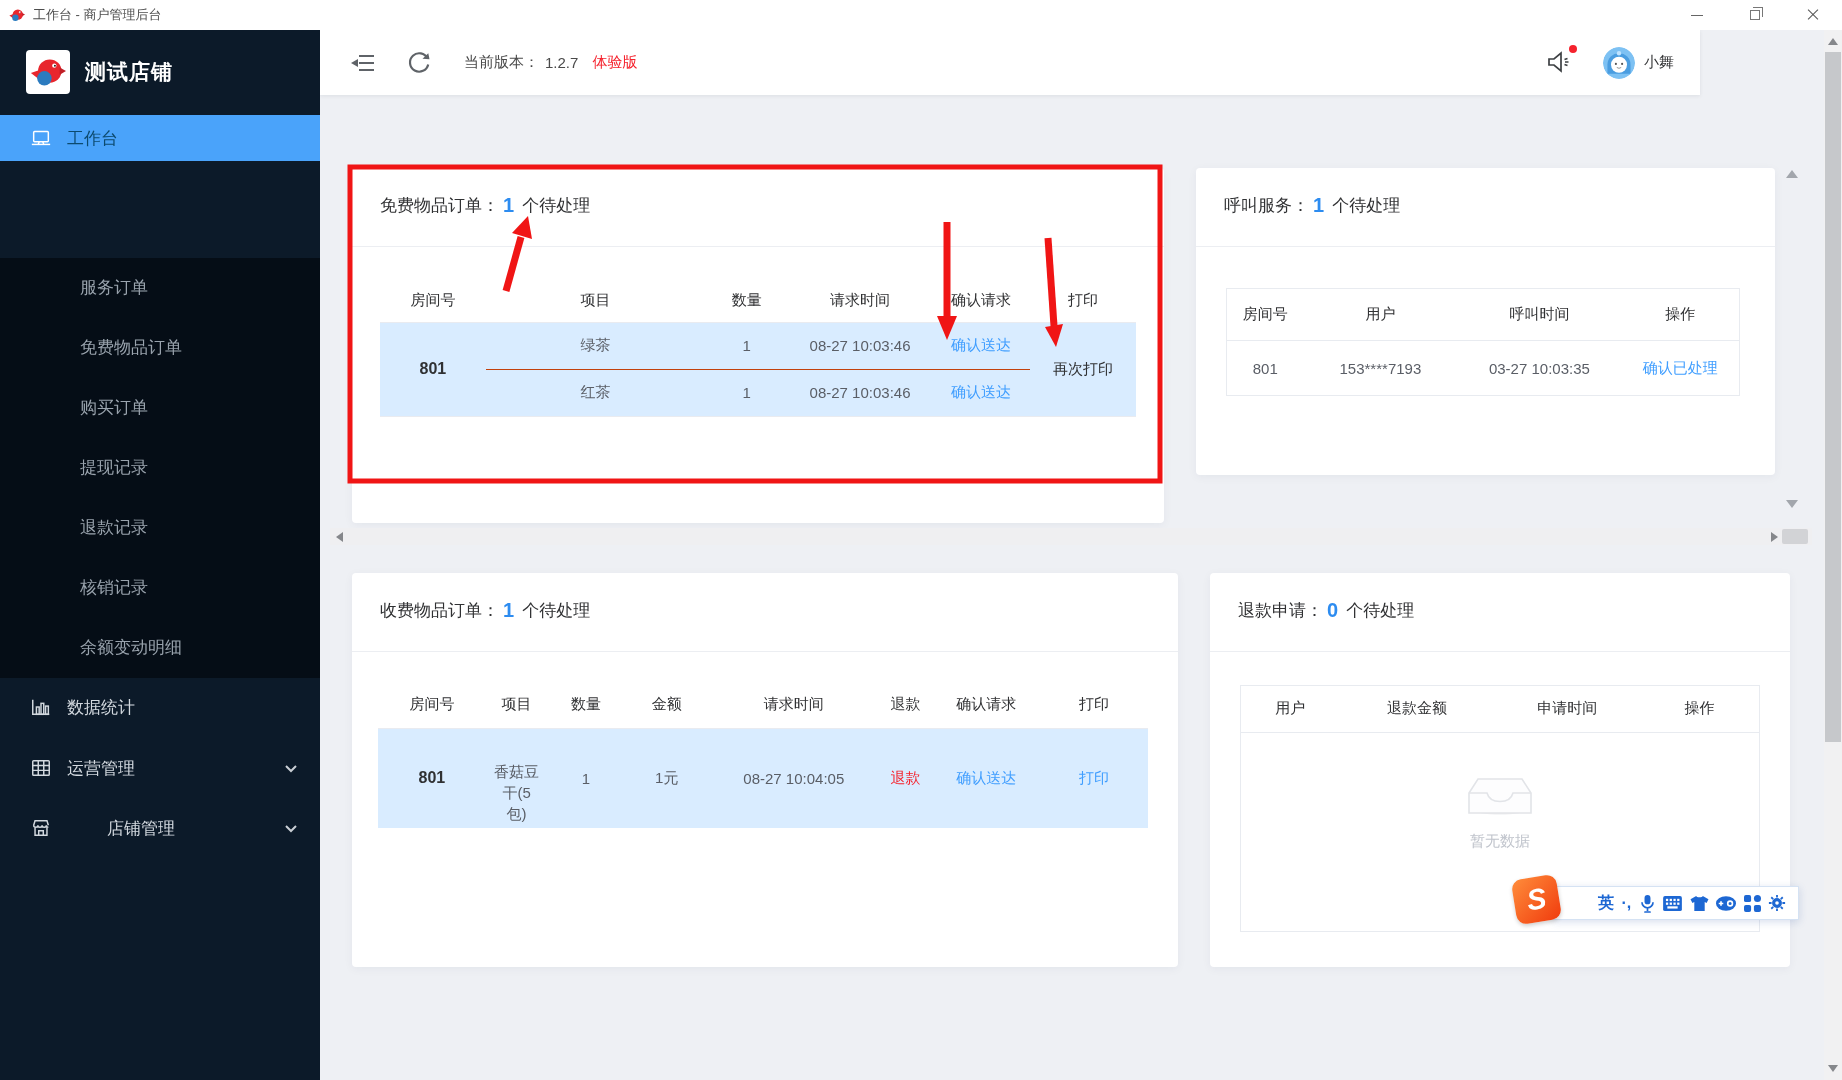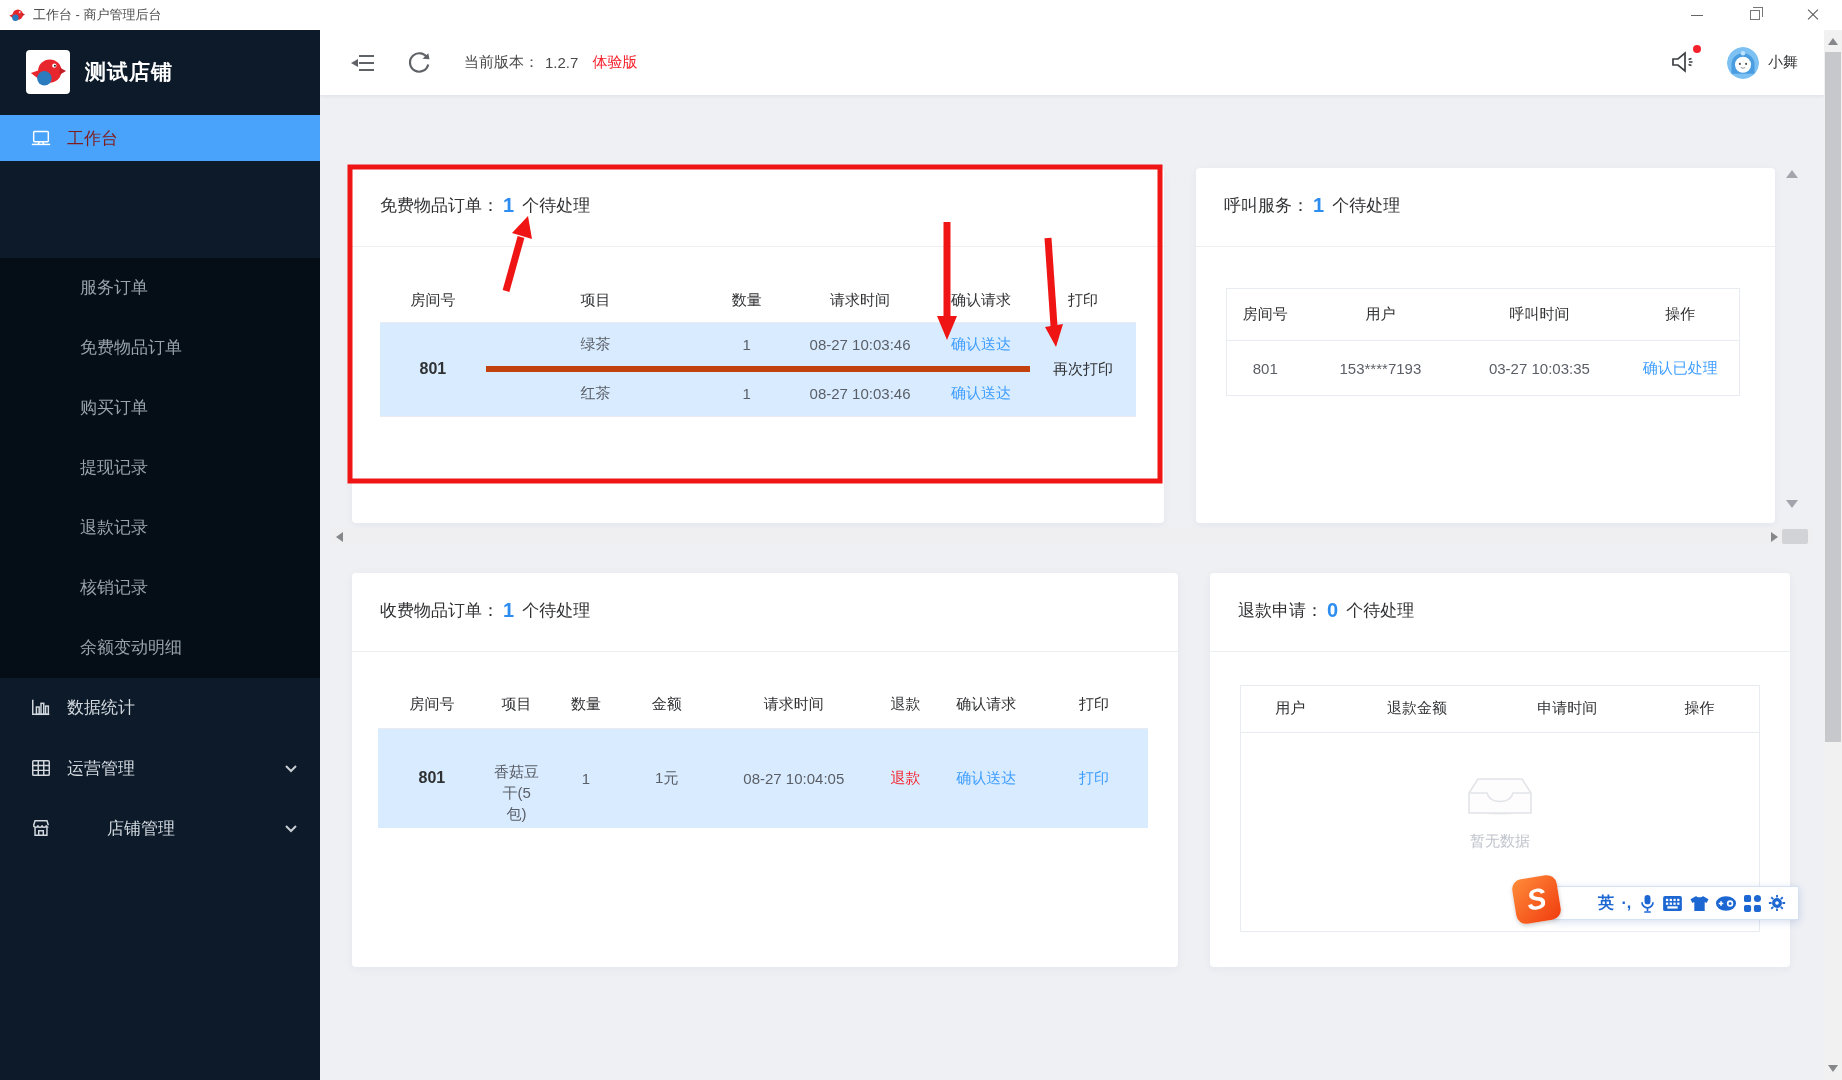--- a/index.html
+++ b/index.html
@@ -21,27 +21,27 @@
   .glyph-close::before { transform:rotate(45deg); }
   .glyph-close::after { transform:rotate(-45deg); }
 
   
   .sidebar { position:absolute; left:0; top:30px; width:320px; height:1050px; background:#0c1a29; z-index:10; }
   .logo-row { position:absolute; top:0; left:0; right:0; height:84px; display:flex; align-items:center; padding-left:26px; }
   .logo-box { width:44px; height:44px; background:#fff; border-radius:4px; display:flex; align-items:center; justify-content:center; }
   .store-name { margin-left:15px; color:#fff; font-size:21px; font-weight:600; letter-spacing:1px; }
   .side-item { position:absolute; left:0; right:0; display:flex; align-items:center; padding-left:30px; color:#d3d9df; font-size:17px; cursor:pointer; }
   .side-item .mi { width:22px; height:22px; margin-right:15px; flex:none; }
-  .side-item.active { background:#4aa3fa; color:#7f1d1d; }
+  .side-item.active { background:#4aa3fa; color:#0c4a6e; }
   .side-chevron { position:absolute; right:22px; width:14px; height:14px; }
   .side-sub { position:absolute; top:228px; left:0; right:0; height:420px; background:#050d16; }
   .sub-item { position:absolute; left:80px; right:0; height:60px; line-height:60px; color:#99a3ad; font-size:17px; cursor:pointer; }
 
   
-  .topbar { position:absolute; left:320px; top:30px; width:1504px; height:65px; background:#fff; z-index:5; box-shadow:0 1px 4px rgba(0,21,41,.08); display:flex; align-items:center; padding:0 26px 0 28px; }
+  .topbar { position:absolute; left:320px; top:30px; width:1380px; height:65px; background:#fff; z-index:5; box-shadow:0 1px 4px rgba(0,21,41,.08); display:flex; align-items:center; padding:0 26px 0 28px; }
   .tb-tool { width:30px; height:30px; display:flex; align-items:center; justify-content:center; cursor:pointer; }
   .tb-tool + .tb-tool { margin-left:26px; }
   .version-wrap { margin-left:30px; font-size:15px; color:#4a4a4a; display:flex; align-items:center; }
   .version-badge { color:#f5222d; margin-left:14px; }
   .topbar-right { margin-left:auto; display:flex; align-items:center; }
   .speaker-wrap { position:relative; width:30px; height:30px; cursor:pointer; }
   .speaker-dot { position:absolute; right:-2px; top:-3px; width:8px; height:8px; border-radius:50%; background:#f5222d; }
   .avatar { width:32px; height:32px; border-radius:50%; margin-left:28px; overflow:hidden; cursor:pointer; flex:none; }
   .user-name { margin-left:9px; font-size:15px; color:#303133; cursor:pointer; }
 
@@ -54,26 +54,26 @@
   th { font-size:15px; font-weight:400; color:#303133; text-align:center; }
   td { font-size:15px; color:#5a5e66; text-align:center; }
   .link { color:#409eff; cursor:pointer; text-decoration:none; }
   .room-cell { font-weight:700; font-size:16px; color:#303133; }
 
   
   .card-free { left:352px; top:168px; width:812px; height:355px; }
   .card-free table { position:absolute; top:112px; left:28px; width:756px; }
   .card-free thead th { height:42px; border-bottom:1px solid #e9ebf0; background:#fff; }
   .card-free tbody td { background:#d9ecff; height:47px; }
-  .card-free tr.r1 td.mid { border-bottom:6px solid #c2410c; }
+  .card-free tr.r1 td.mid { border-bottom:1px solid #c2410c; }
   .card-free tbody { border-bottom:1px solid #e9ebf0; }
   .print-cell { color:#303133; cursor:pointer; }
 
   
-  .card-call { left:1196px; top:168px; width:579px; height:355px; }
+  .card-call { left:1196px; top:168px; width:579px; height:307px; }
   .card-call table { position:absolute; top:120px; left:30px; width:514px; border:1px solid #e8ebf0; }
   .card-call th { height:52px; border-bottom:1px solid #e8ebf0; }
   .card-call td { height:55px; }
 
   
   .card-paid { left:352px; top:573px; width:826px; height:394px; }
   .card-paid table { position:absolute; top:109px; left:26px; width:770px; }
   .card-paid thead th { height:46px; border-bottom:1px solid #e9ebf0; }
   .card-paid tbody td { background:#d9ecff; height:100px; }
   .item-narrow { display:inline-block; max-width:46px; line-height:21px; vertical-align:middle;margin-top:28px; }

